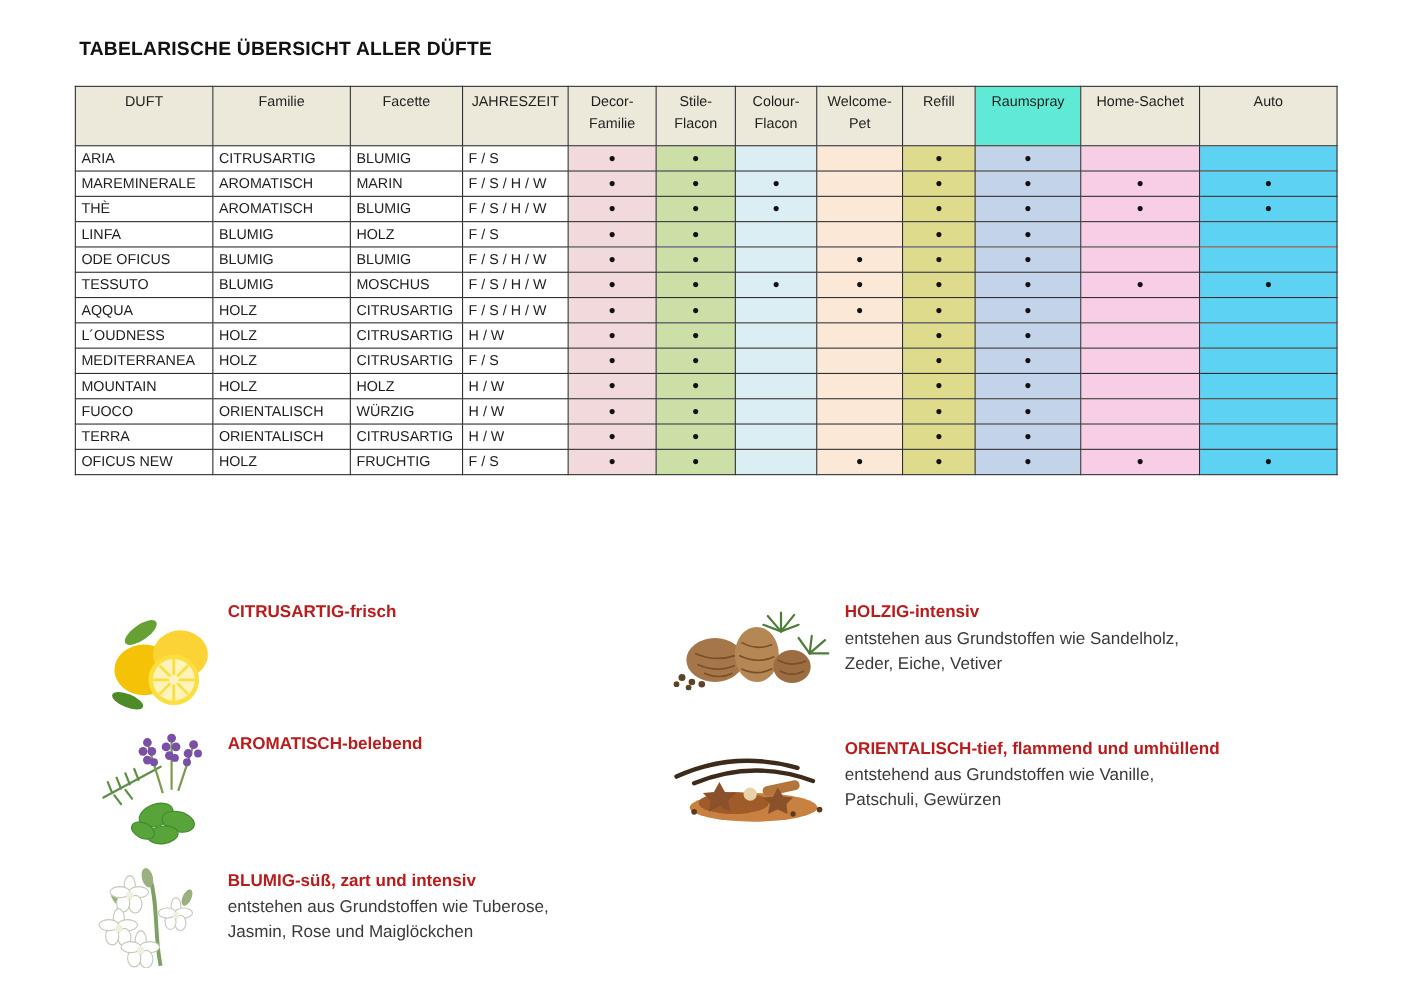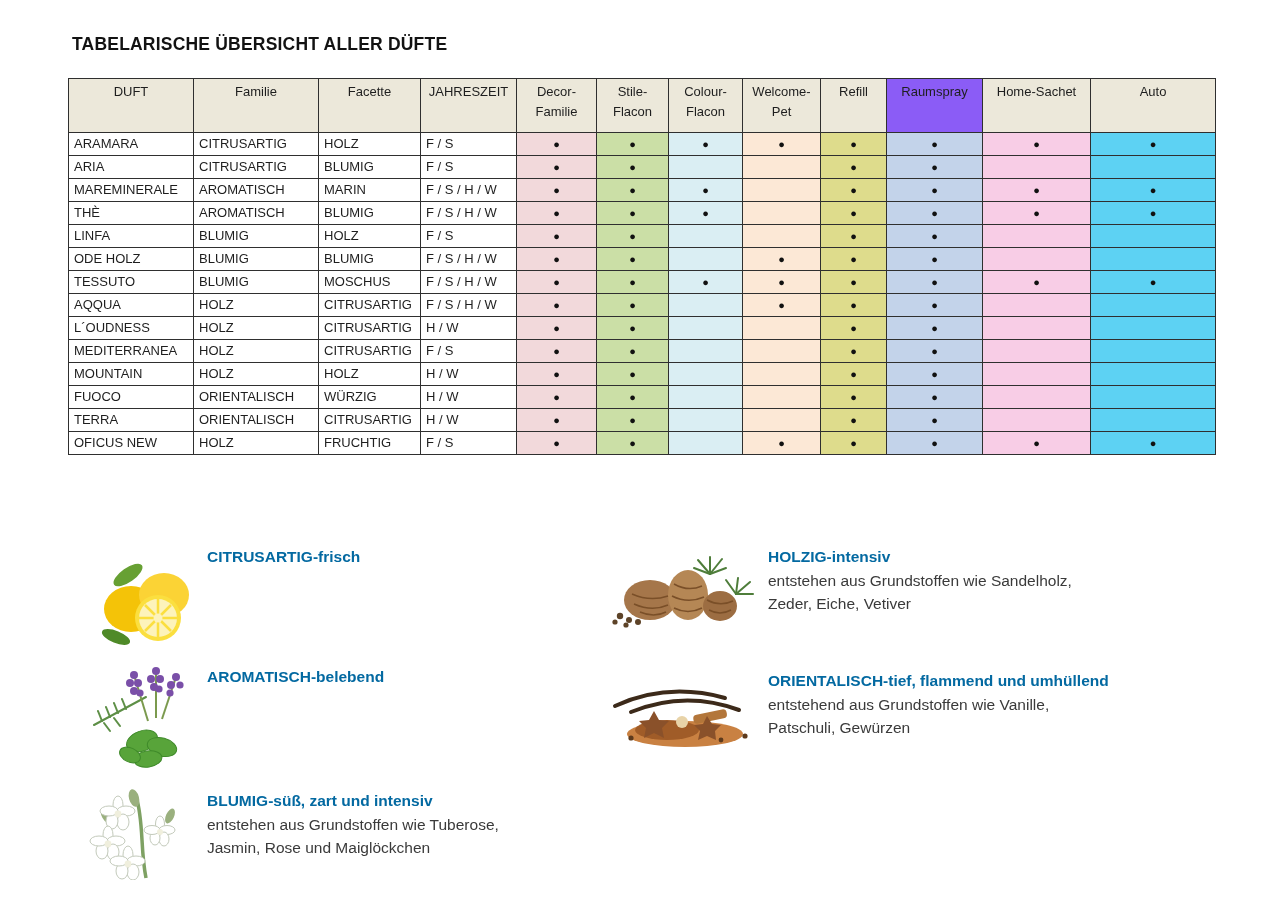--- a/index.html
+++ b/index.html
@@ -16,21 +16,21 @@
   table.duft th, table.duft td{border:1px solid #2f2f2f;overflow:hidden;}
   table.duft th{height:50px;vertical-align:top;padding:3px 2px 0 2px;
                 font-weight:normal;text-align:center;
                 white-space:pre-line;line-height:1.55;}
   table.duft td{height:22px;padding:0 2px 0 5px;white-space:nowrap;
                 line-height:22px;text-align:left;}
   table.duft td.dotcell{text-align:center;padding:0;font-size:11px;line-height:22px;}
 
   .legend-img{position:absolute;}
   .legend-text{position:absolute;}
-  .legend-text h3{margin:0 0 3px 0;font-size:15.5px;font-weight:bold;color:#0369a1;}
+  .legend-text h3{margin:0 0 3px 0;font-size:15.5px;font-weight:bold;color:#b91c1c;}
   .legend-text p{margin:0;font-size:15.5px;color:#3a3a3a;line-height:23px;white-space:pre-line;}
 </style>
 </head>
 <body>
 
 <div class="page">
 
   <h1 class="title">TABELARISCHE ÜBERSICHT ALLER DÜFTE</h1>
 
   <table class="duft">
@@ -56,40 +56,26 @@
           <th style="background: rgb(236, 232, 218);">JAHRESZEIT</th>
           <th style="background: rgb(236, 232, 218);">Decor-
 Familie</th>
           <th style="background: rgb(236, 232, 218);">Stile-
 Flacon</th>
           <th style="background: rgb(236, 232, 218);">Colour-
 Flacon</th>
           <th style="background: rgb(236, 232, 218);">Welcome-
 Pet</th>
           <th style="background: rgb(236, 232, 218);">Refill</th>
-          <th style="background: #8b5cf6;">Raumspray</th>
+          <th style="background: #5eead4;">Raumspray</th>
           <th style="background: rgb(236, 232, 218);">Home-Sachet</th>
           <th style="background: rgb(236, 232, 218);">Auto</th>
         </tr>
       </thead>
     <tbody>
-        <tr>
-          <td>ARAMARA</td>
-          <td>CITRUSARTIG</td>
-          <td>HOLZ</td>
-          <td>F / S</td>
-          <td class="dotcell" style="background: rgb(242, 217, 219); color: rgb(17, 17, 17);">●</td>
-          <td class="dotcell" style="background: rgb(203, 223, 166); color: rgb(17, 17, 17);">●</td>
-          <td class="dotcell" style="background: rgb(218, 238, 243); color: rgb(17, 17, 17);">●</td>
-          <td class="dotcell" style="background: rgb(252, 232, 214); color: rgb(17, 17, 17);">●</td>
-          <td class="dotcell" style="background: rgb(222, 220, 140); color: rgb(17, 17, 17);">●</td>
-          <td class="dotcell" style="background: rgb(195, 211, 234); color: rgb(17, 17, 17);">●</td>
-          <td class="dotcell" style="background: rgb(248, 205, 230); color: rgb(17, 17, 17);">●</td>
-          <td class="dotcell" style="background: rgb(93, 210, 243); color: rgb(17, 17, 17);">●</td>
-        </tr>
         <tr>
           <td>ARIA</td>
           <td>CITRUSARTIG</td>
           <td>BLUMIG</td>
           <td>F / S</td>
           <td class="dotcell" style="background: rgb(242, 217, 219); color: rgb(17, 17, 17);">●</td>
           <td class="dotcell" style="background: rgb(203, 223, 166); color: rgb(17, 17, 17);">●</td>
           <td class="dotcell" style="background: rgb(218, 238, 243); color: rgb(17, 17, 17);"></td>
           <td class="dotcell" style="background: rgb(252, 232, 214); color: rgb(17, 17, 17);"></td>
           <td class="dotcell" style="background: rgb(222, 220, 140); color: rgb(17, 17, 17);">●</td>
@@ -133,21 +119,21 @@
           <td class="dotcell" style="background: rgb(242, 217, 219); color: rgb(17, 17, 17);">●</td>
           <td class="dotcell" style="background: rgb(203, 223, 166); color: rgb(17, 17, 17);">●</td>
           <td class="dotcell" style="background: rgb(218, 238, 243); color: rgb(17, 17, 17);"></td>
           <td class="dotcell" style="background: rgb(252, 232, 214); color: rgb(17, 17, 17);"></td>
           <td class="dotcell" style="background: rgb(222, 220, 140); color: rgb(17, 17, 17);">●</td>
           <td class="dotcell" style="background: rgb(195, 211, 234); color: rgb(17, 17, 17);">●</td>
           <td class="dotcell" style="background: rgb(248, 205, 230); color: rgb(17, 17, 17);"></td>
           <td class="dotcell" style="background: rgb(93, 210, 243); color: rgb(17, 17, 17);"></td>
         </tr>
         <tr>
-          <td>ODE HOLZ</td>
+          <td>ODE OFICUS</td>
           <td>BLUMIG</td>
           <td>BLUMIG</td>
           <td>F / S / H / W</td>
           <td class="dotcell" style="background: rgb(242, 217, 219); color: rgb(17, 17, 17);">●</td>
           <td class="dotcell" style="background: rgb(203, 223, 166); color: rgb(17, 17, 17);">●</td>
           <td class="dotcell" style="background: rgb(218, 238, 243); color: rgb(17, 17, 17);"></td>
           <td class="dotcell" style="background: rgb(252, 232, 214); color: rgb(17, 17, 17);">●</td>
           <td class="dotcell" style="background: rgb(222, 220, 140); color: rgb(17, 17, 17);">●</td>
           <td class="dotcell" style="background: rgb(195, 211, 234); color: rgb(17, 17, 17);">●</td>
           <td class="dotcell" style="background: rgb(248, 205, 230); color: rgb(17, 17, 17);"></td>

